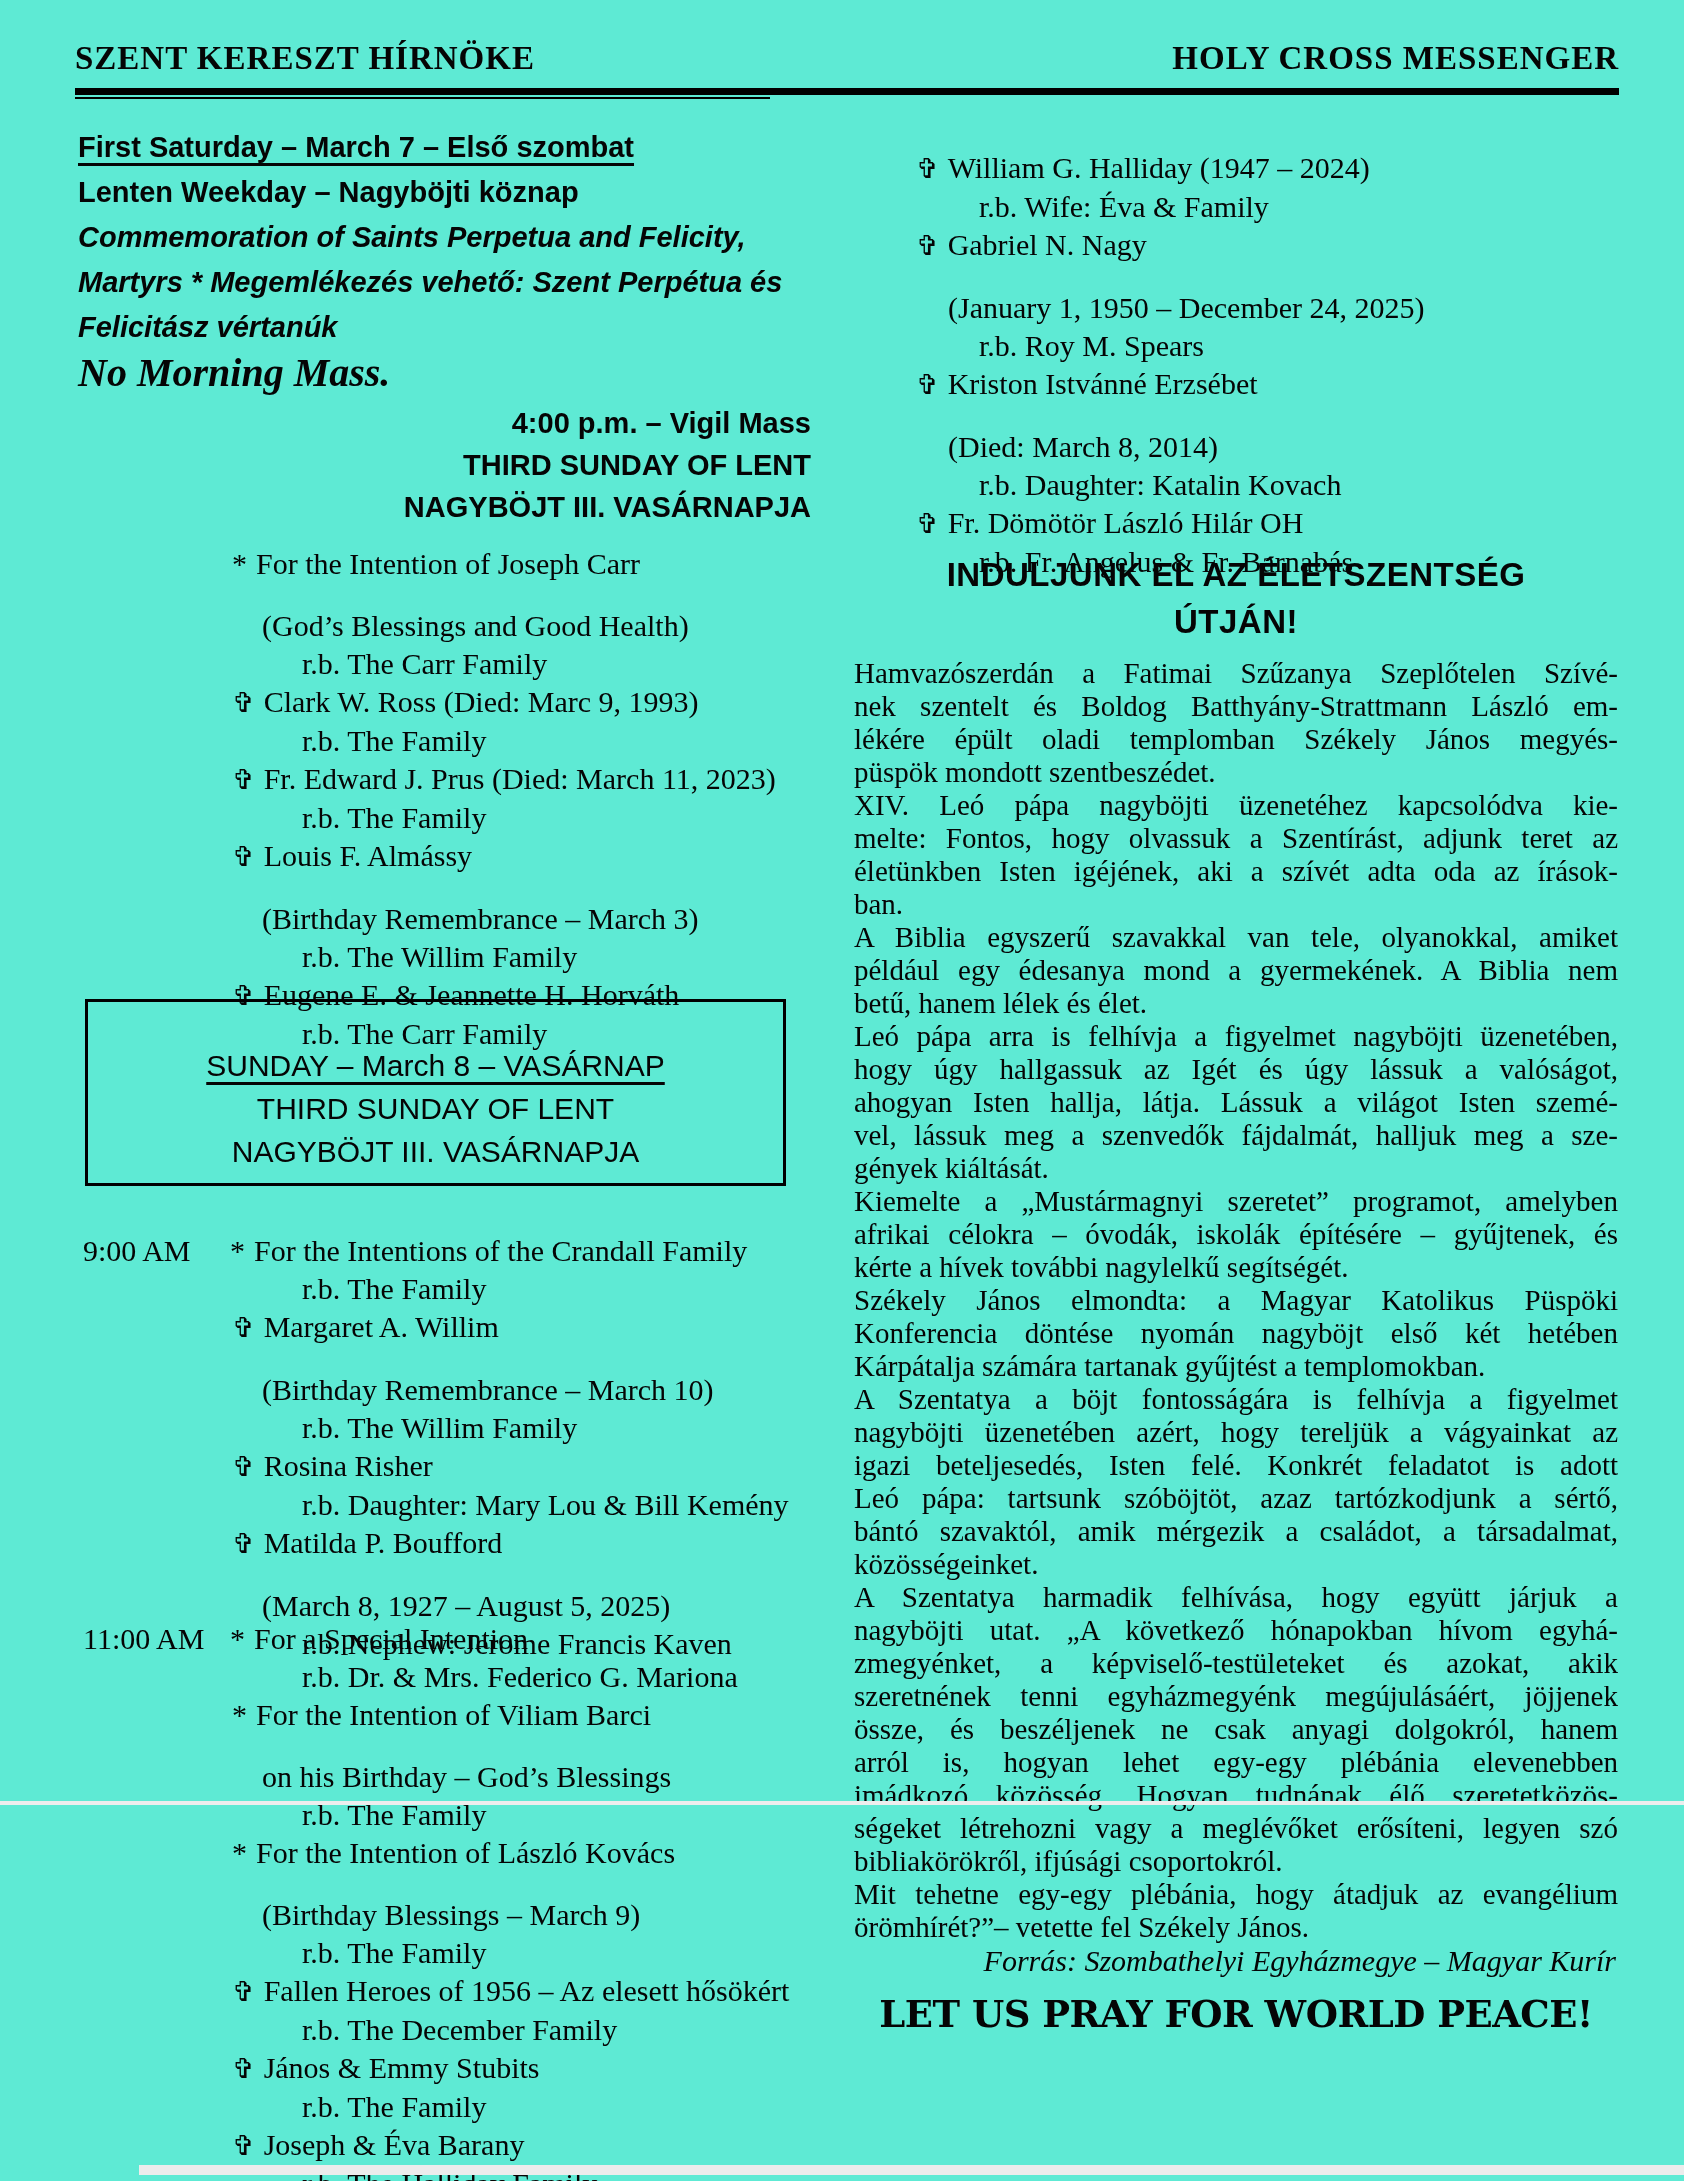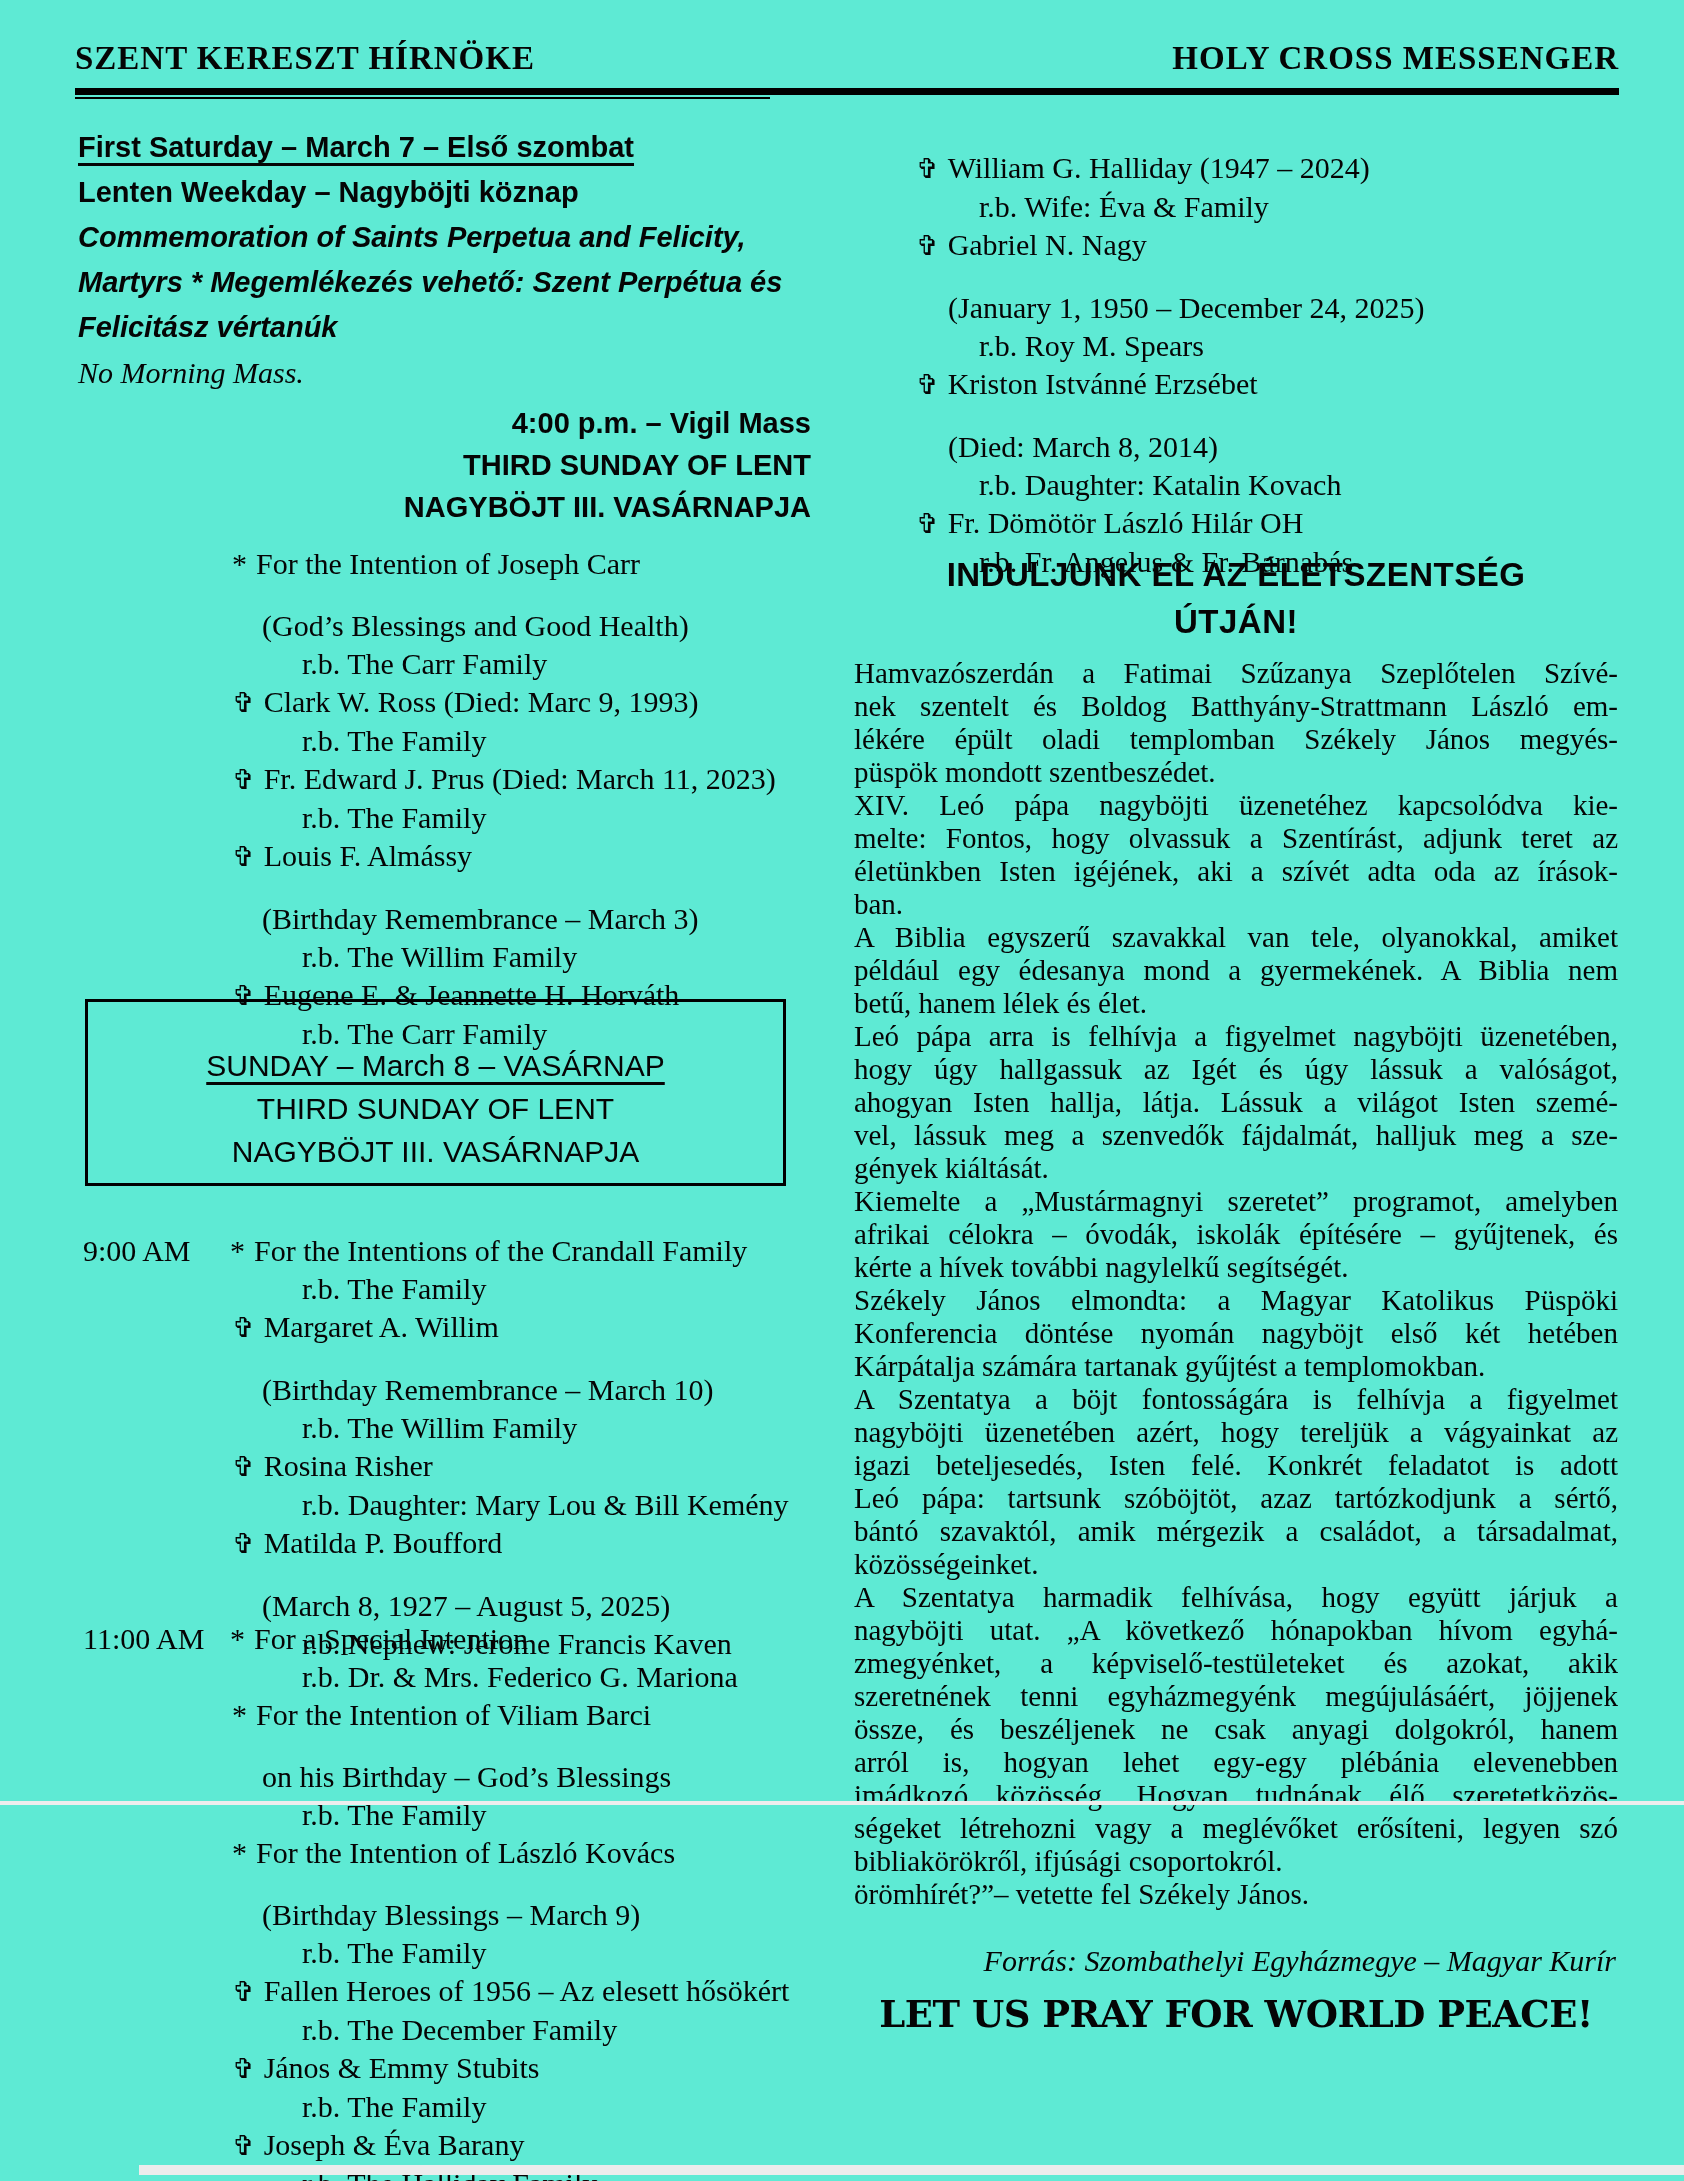--- a/index.html
+++ b/index.html
@@ -13,21 +13,21 @@
 
   
   .col-left{position:absolute;left:75px;top:0;width:736px;height:2181px;}
   .col-right{position:absolute;left:854px;top:0;width:764px;height:2181px;}
 
   
   .day-header{position:absolute;top:125px;left:3px;width:736px;}
   .dh-line{font-family:"Liberation Sans",sans-serif;font-weight:700;font-size:29px;line-height:45px;white-space:nowrap;}
   .dh-title{text-decoration:underline;text-decoration-thickness:3px;text-underline-offset:6px;}
   .dh-it{font-style:italic;}
-  .dh-note{font-family:"Liberation Serif",serif;font-weight:400;font-style:italic;font-size:30px;line-height:45px;}
+  .dh-note{font-family:"Liberation Serif",serif;font-weight:700;font-style:italic;font-size:40px;line-height:45px;}
 
   
   .vigil-head{position:absolute;top:402px;left:0;width:736px;text-align:right;}
   .vh-line{font-family:"Liberation Sans",sans-serif;font-weight:700;font-size:29px;line-height:42px;}
 
   
   .ints{position:absolute;left:0;width:736px;}
   .iline{font-family:"Liberation Serif",serif;font-size:30px;line-height:38px;white-space:nowrap;}
   .k-cross,.k-star{padding-left:157px;}
   .k-paren{padding-left:187px;margin-top:24px;}
@@ -210,20 +210,21 @@
           <div class="jline">nagyböjti utat. „A következő hónapokban hívom egyhá-</div>
           <div class="jline">zmegyénket, a képviselő-testületeket és azokat, akik</div>
           <div class="jline">szeretnének tenni egyházmegyénk megújulásáért, jöjjenek</div>
           <div class="jline">össze, és beszéljenek ne csak anyagi dolgokról, hanem</div>
           <div class="jline">arról is, hogyan lehet egy-egy plébánia elevenebben</div>
           <div class="jline">imádkozó közösség. Hogyan tudnának élő szeretetközös-</div>
           <div class="jline">ségeket létrehozni vagy a meglévőket erősíteni, legyen szó</div>
           <div class="jline last">bibliakörökről, ifjúsági csoportokról.</div>
         </div>
         <div class="para">
+          <div class="jline">Mit tehetne egy-egy plébánia, hogy átadjuk az evangélium</div>
           <div class="jline last">örömhírét?”– vetette fel Székely János.</div>
         </div>
       </div>
 
     <div class="source">Forrás: Szombathelyi Egyházmegye – Magyar Kurír</div>
 
     <div class="peace">LET US PRAY FOR WORLD PEACE!</div>
 
   </section>
 

